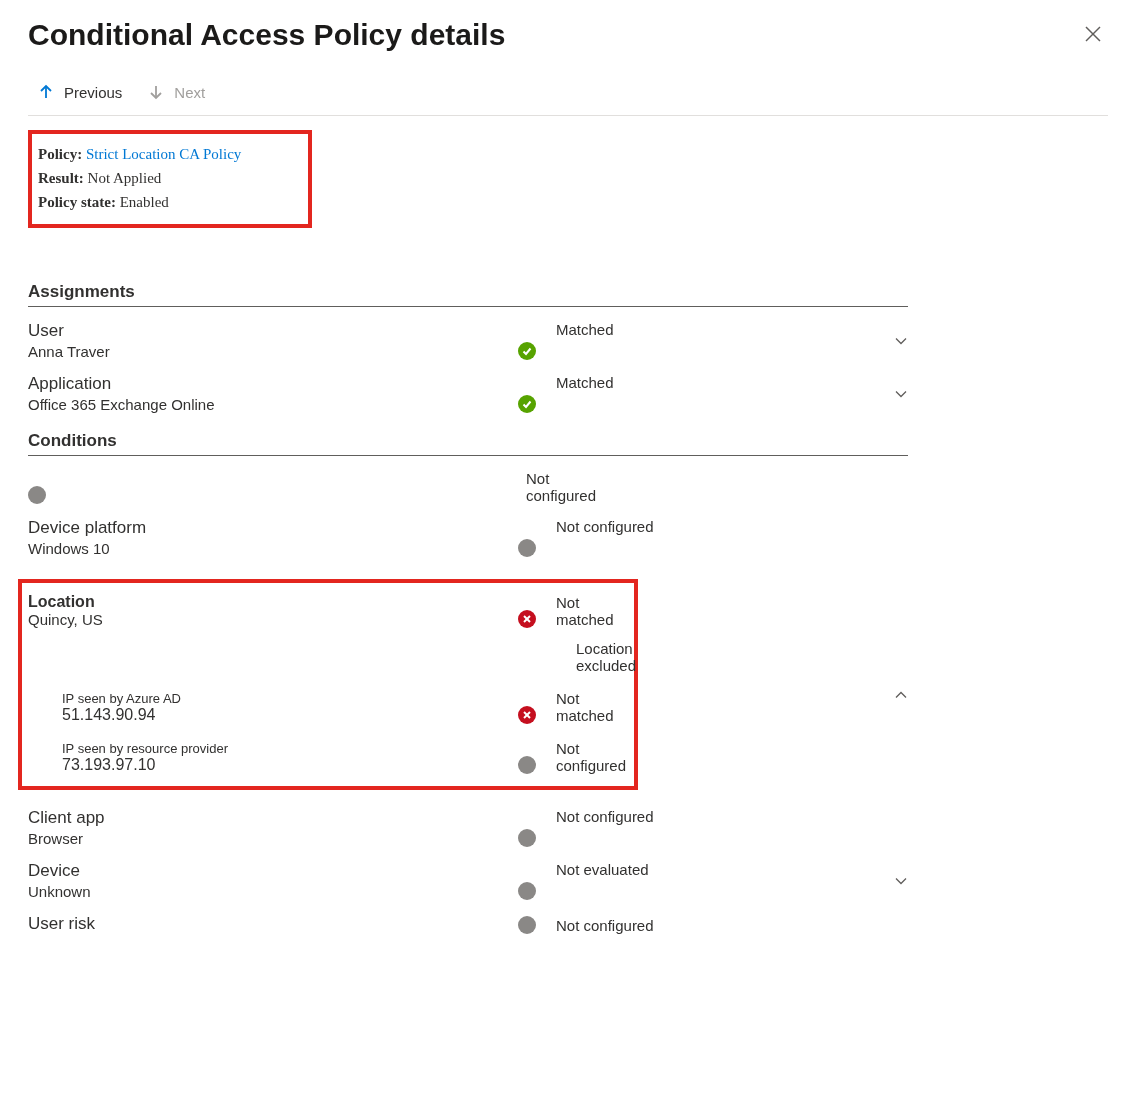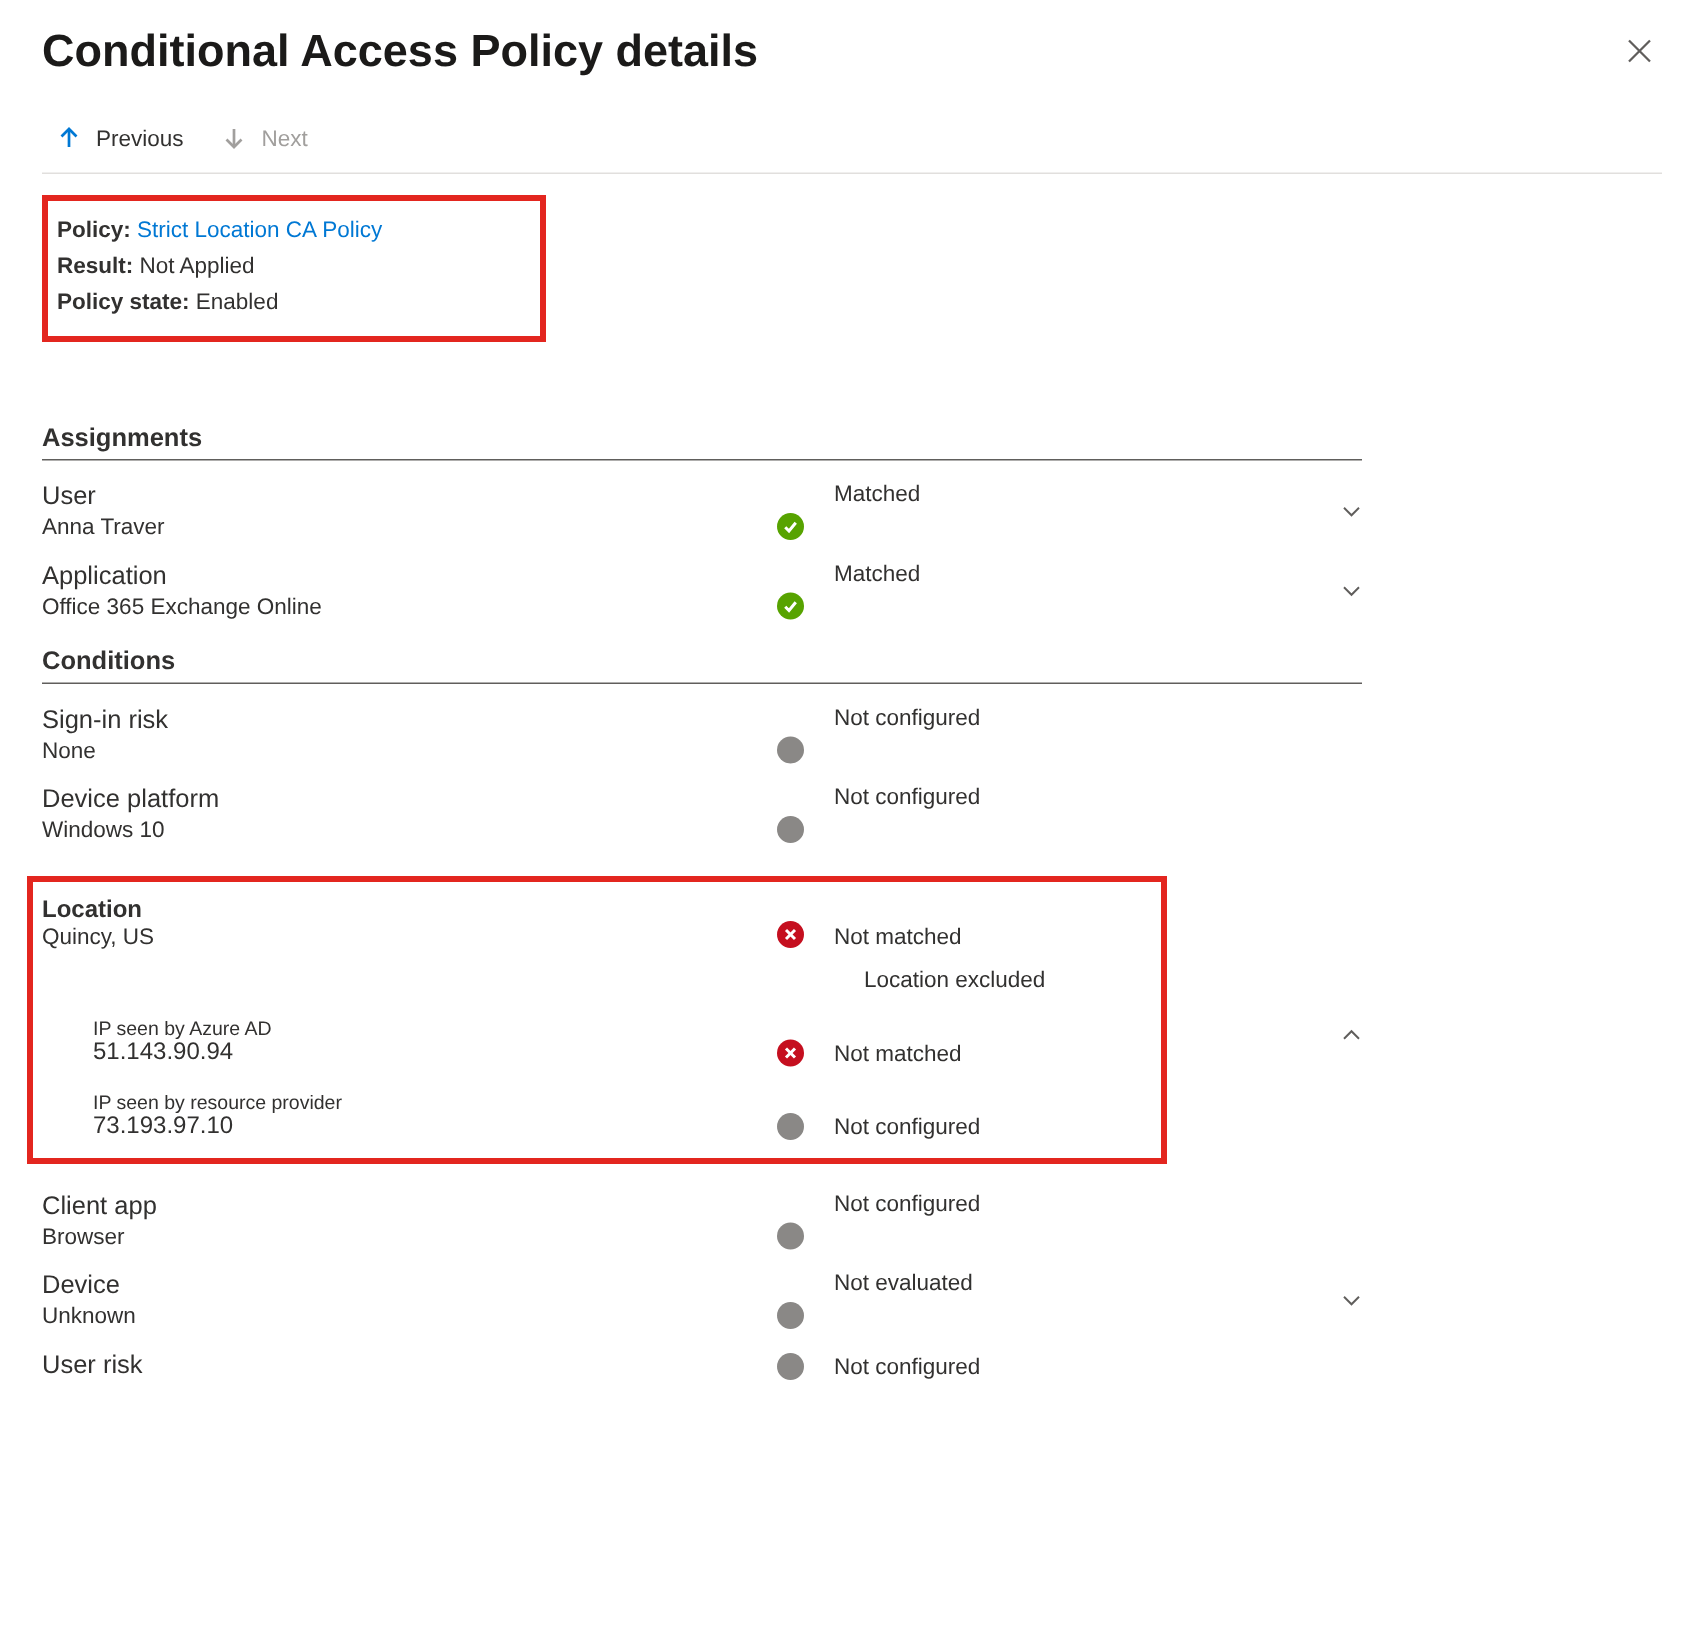--- a/index.html
+++ b/index.html
@@ -54,21 +54,22 @@
     .nav-icon { display: inline-flex; }
     .nav-item.enabled .nav-icon svg { stroke: #0078d4; }
     .nav-item.disabled .nav-icon svg { stroke: #a19f9d; }
 
     .highlight-box {
       border: 4px solid #e3261f;
       padding: 8px 10px 10px 6px;
       display: inline-block;
       margin-bottom: 36px;
       line-height: 1.6;
-      width: 336px;
+      width: 284px;
+      font-family: Liberation Serif, serif;
     }
     .highlight-box .lbl { font-weight: 700; }
     .highlight-box a { color: #0078d4; text-decoration: none; }
 
     .content-area { max-width: 880px; }
 
     .section-title {
       font-weight: 700;
       font-size: 17px;
       padding-bottom: 4px;
@@ -132,21 +133,21 @@
       cursor: pointer;
       color: #605e5c;
     }
 
     .big-highlight {
       border: 4px solid #e3261f;
       padding: 10px 10px 8px 6px;
       margin-left: -10px;
       margin-top: 8px;
       margin-bottom: 8px;
-      width: 760px;
+      width: 620px;
     }
     .sub-row {
       display: grid;
       grid-template-columns: 456px 30px 1fr;
       margin-left: 34px;
       margin-top: 16px;
       align-items: end;
     }
     .sub-row .sub-label { font-size: 13px; }
     .sub-row .sub-value { font-size: 16px; }
@@ -262,24 +263,20 @@
           <svg width="14" height="14" viewBox="0 0 14 14">
               <polyline points="2,4.5 7,9.5 12,4.5" fill="none" stroke="#605e5c" stroke-width="1.3"></polyline>
             </svg>
         </span>
       </div>
     </div>
 
     <div class="section-title">Conditions</div>
 
     <div class="row">
-      <div class="left">
-        <div class="label">Sign-in risk</div>
-        <div class="value">None</div>
-      </div>
       <div class="status-cell">
         <span class="status-icon neutral"></span>
       </div>
       <div class="status-text">Not configured</div>
       <div></div>
     </div>
 
     <div class="row">
       <div class="left">
         <div class="label">Device platform</div>

